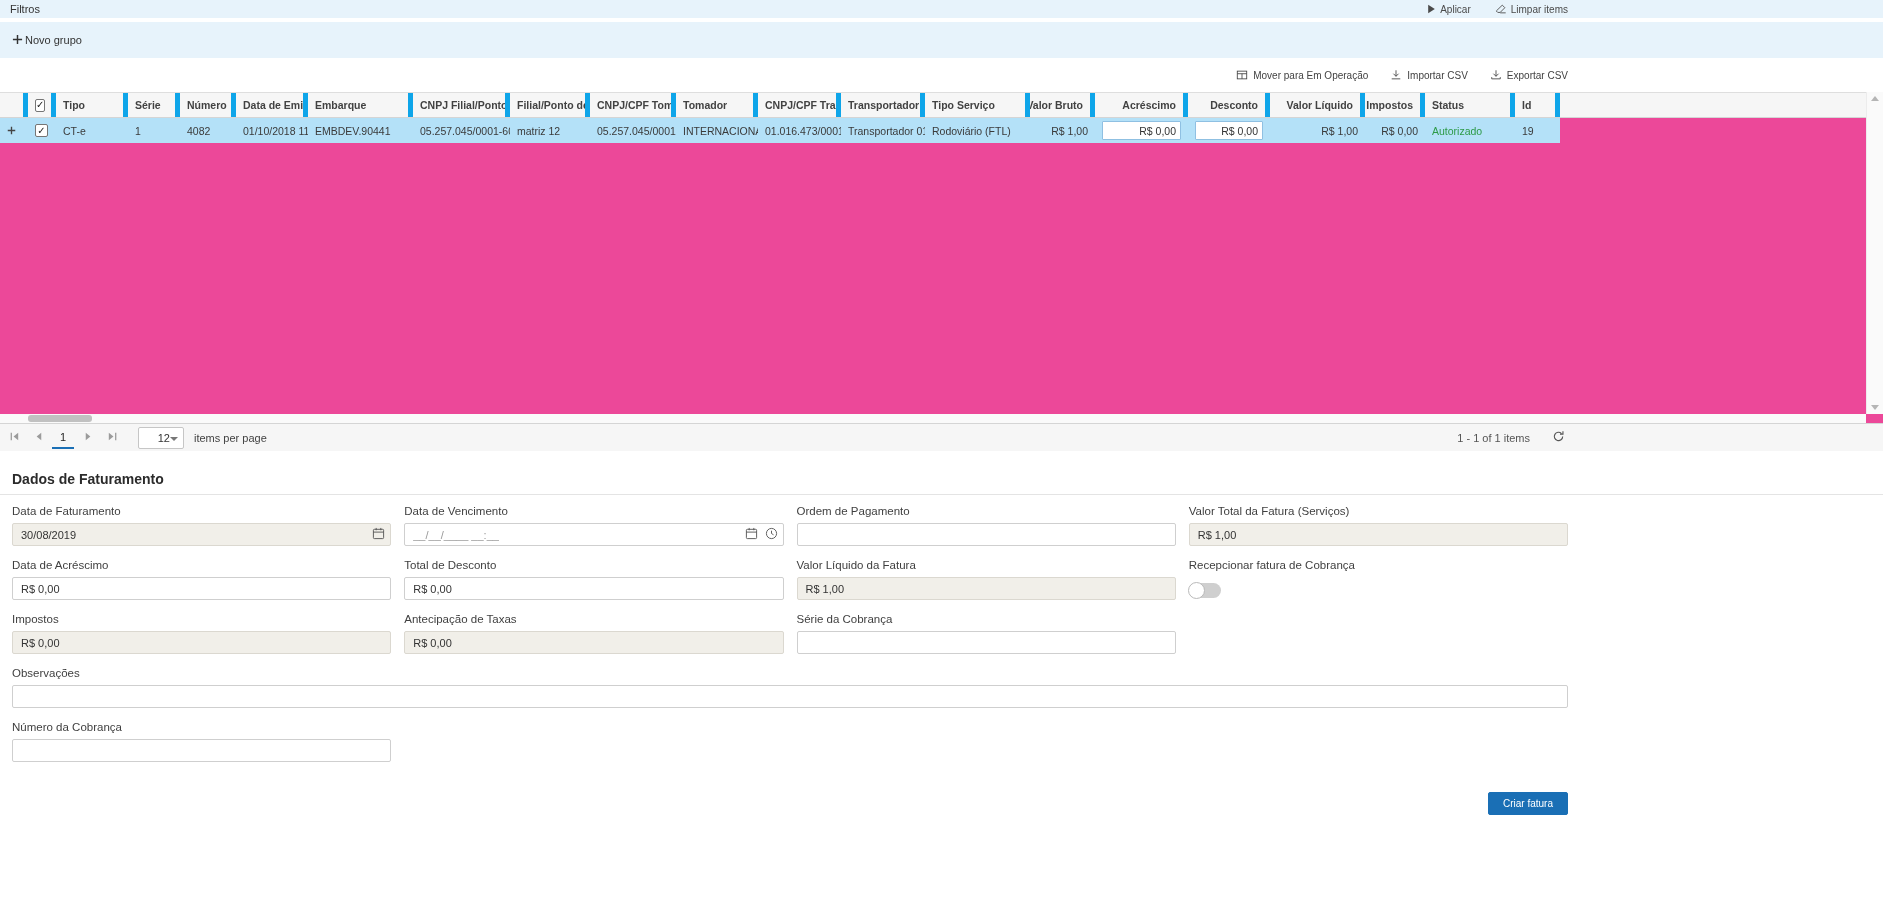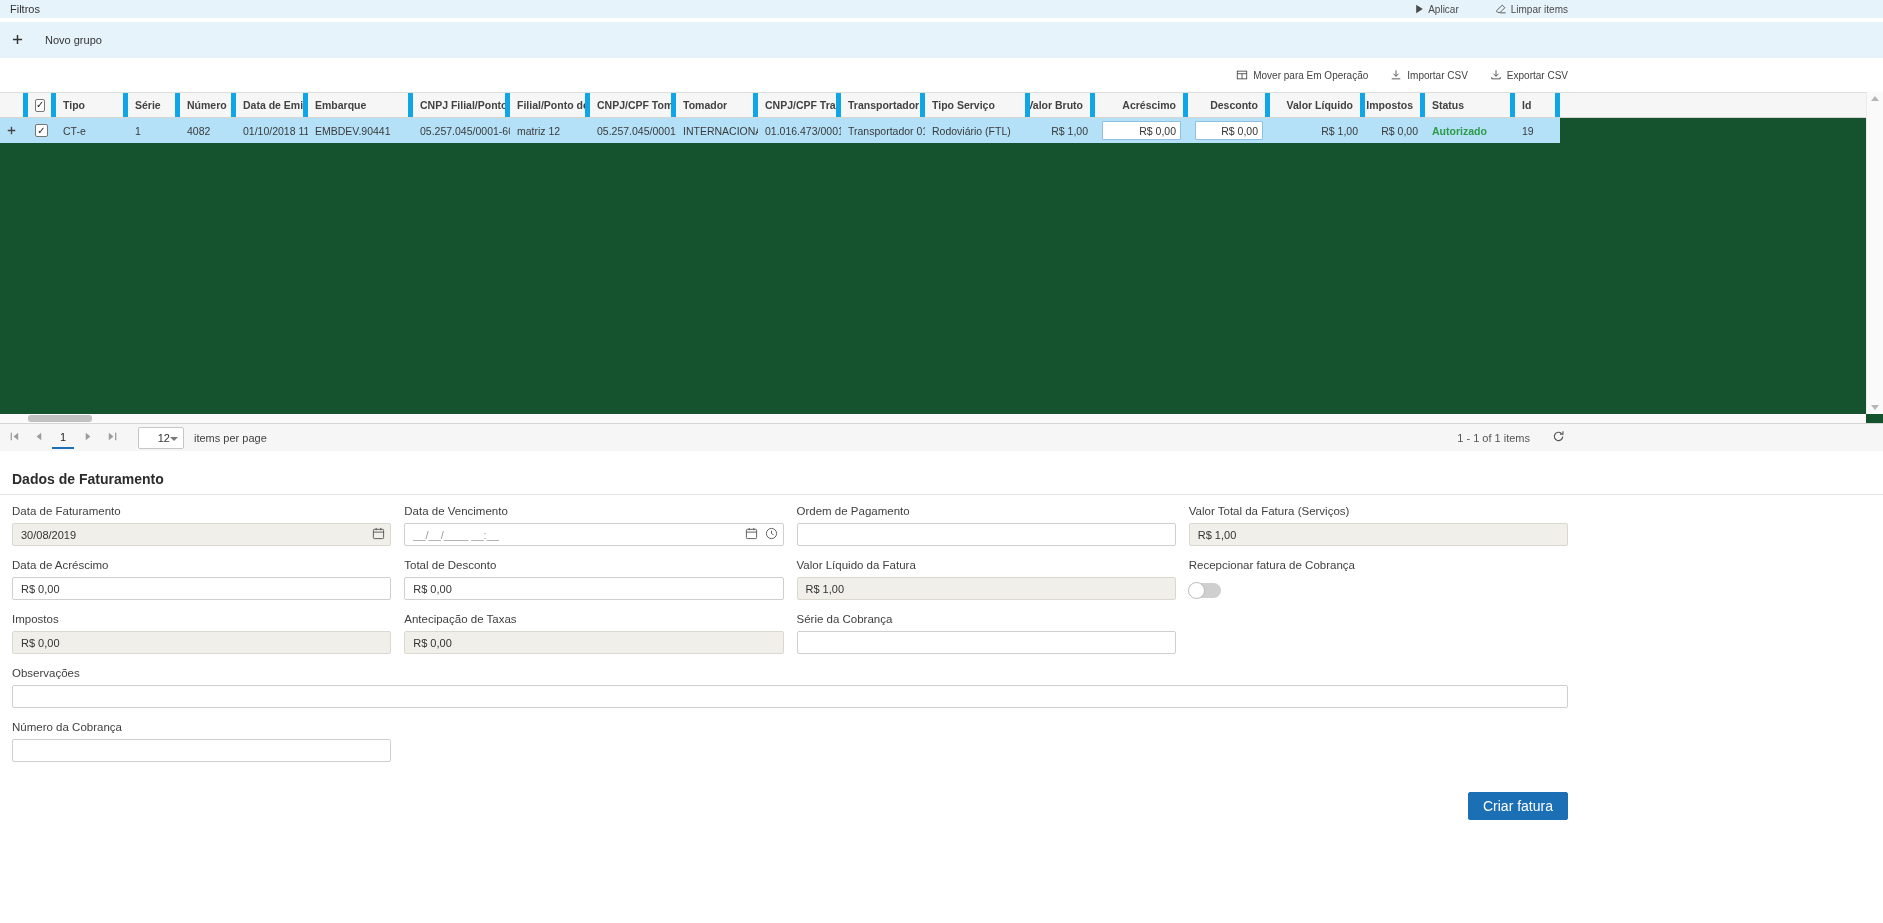--- a/index.html
+++ b/index.html
@@ -16,33 +16,33 @@
     color: #424242; font-size: 11px;
   }
   button { font-family: inherit; cursor: pointer; }
 
   
   .filters-bar {
     height: 18px; background: var(--panel-blue);
     display: flex; align-items: center;
     padding-left: 10px; padding-right: 315px; font-size: 11px; color: #333;
   }
-  .filters-actions { margin-left: auto; display: flex; gap: 36px; align-items: center; }
+  .filters-actions { margin-left: auto; display: flex; gap: 24px; align-items: center; }
   .flat-btn {
     display: inline-flex; align-items: center; gap: 4px;
     background: none; border: none; font-size: 10px; color: #4a4a4a; padding: 0;
   }
   .flat-btn svg { display: block; }
 
   .filters-body {
     margin-top: 4px; height: 36px; background: var(--panel-blue);
     display: flex; align-items: center; padding-left: 12px;
   }
   .new-group-btn {
-    display: inline-flex; align-items: center; gap: 22px;
+    display: inline-flex; align-items: center; gap: 2px;
     background: none; border: none; font-size: 11px; color: #333;
   }
 
   
   .grid-toolbar {
     height: 34px; background: #fff; display: flex; align-items: center;
     justify-content: flex-end; gap: 22px; padding-right: 315px;
   }
   .grid-toolbar .flat-btn { font-size: 10px; color: #424242; gap: 5px; }
 
@@ -50,28 +50,28 @@
   .grid-wrap { position: relative; }
   .grid-header {
     display: flex; height: 26px; background: #f6f6f6;
     border-top: 1px solid #dedede; border-bottom: 1px solid #d5d5d5;
   }
   .th {
     flex: 0 0 auto; display: flex; align-items: center; padding: 0 7px;
     font-size: 10.5px; font-weight: bold; color: #424242;
     border-right: 5px solid #0ea5e9; overflow: hidden; white-space: nowrap;
   }
-  .grid-viewport { position: relative; height: 305px; background: #14532d; }
+  .grid-viewport { position: relative; height: 305px; background: #ec4899; }
   .row { display: flex; height: 25px; background: var(--selected-row); width: 1560px; }
   .td {
     flex: 0 0 auto; display: flex; align-items: center; padding: 0 7px;
     font-size: 10.5px; color: #3a3a3a; overflow: hidden; white-space: nowrap;
   }
   .num { justify-content: flex-end; text-align: right; }
-  .status-cell { color: var(--status-authorized); font-weight: bold; text-align: center; }
+  .status-cell { color: var(--status-authorized); font-weight: normal; text-align: center; }
 
   .w-expand{width:28px} .w-check{width:28px} .w-tipo{width:72px} .w-serie{width:52px}
   .w-numero{width:56px} .w-emissao{width:72px} .w-embarque{width:105px}
   .w-cnpjfilial{width:97px} .w-filial{width:80px} .w-cnpjtomador{width:86px}
   .w-tomador{width:82px} .w-cnpjtransp{width:83px} .w-transportador{width:84px}
   .w-tiposervico{width:105px} .w-valorbruto{width:65px} .w-acrescimo{width:93px}
   .w-desconto{width:82px} .w-valorliquido{width:95px} .w-impostos{width:60px}
   .w-status{width:90px} .w-id{width:45px}
 
   .checkbox {
@@ -161,21 +161,21 @@
   }
   .switch-knob {
     position: absolute; left: -1px; top: -1px; width: 17px; height: 17px;
     border-radius: 50%; background: #fff; border: 1px solid #b9b9b9;
   }
 
   
   .footer-actions { display: flex; justify-content: flex-end; padding-right: 315px; margin-top: 30px; }
   .primary-btn {
     background: var(--accent); border: 1px solid var(--accent); color: #fff;
-    font-size: 14px; padding: 5px 14px; border-radius: 2px;
+    font-size: 10px; padding: 5px 14px; border-radius: 2px;
   }
 </style>
 </head>
 <body>
 
 <div class="app">
 
   <div class="filters-bar">
     <span>Filtros</span>
     <div class="filters-actions">

